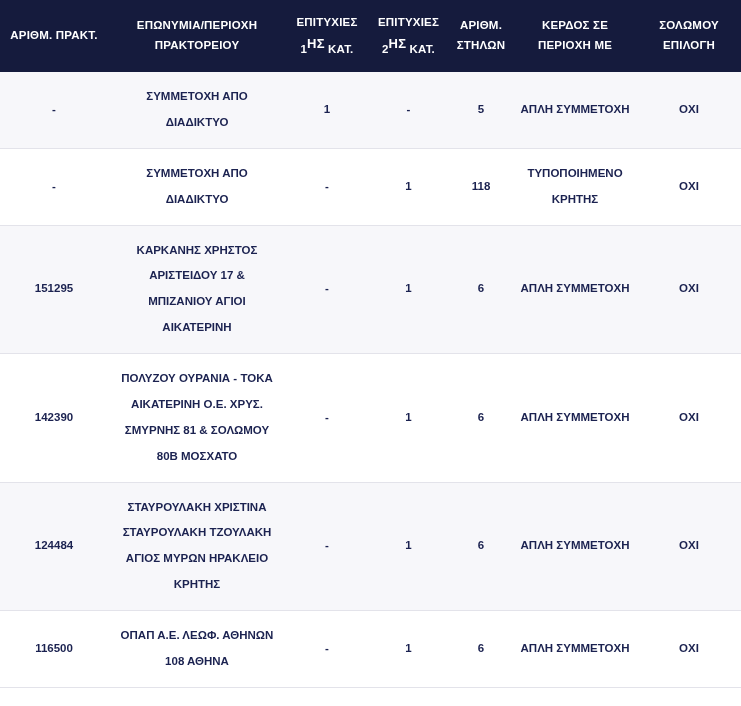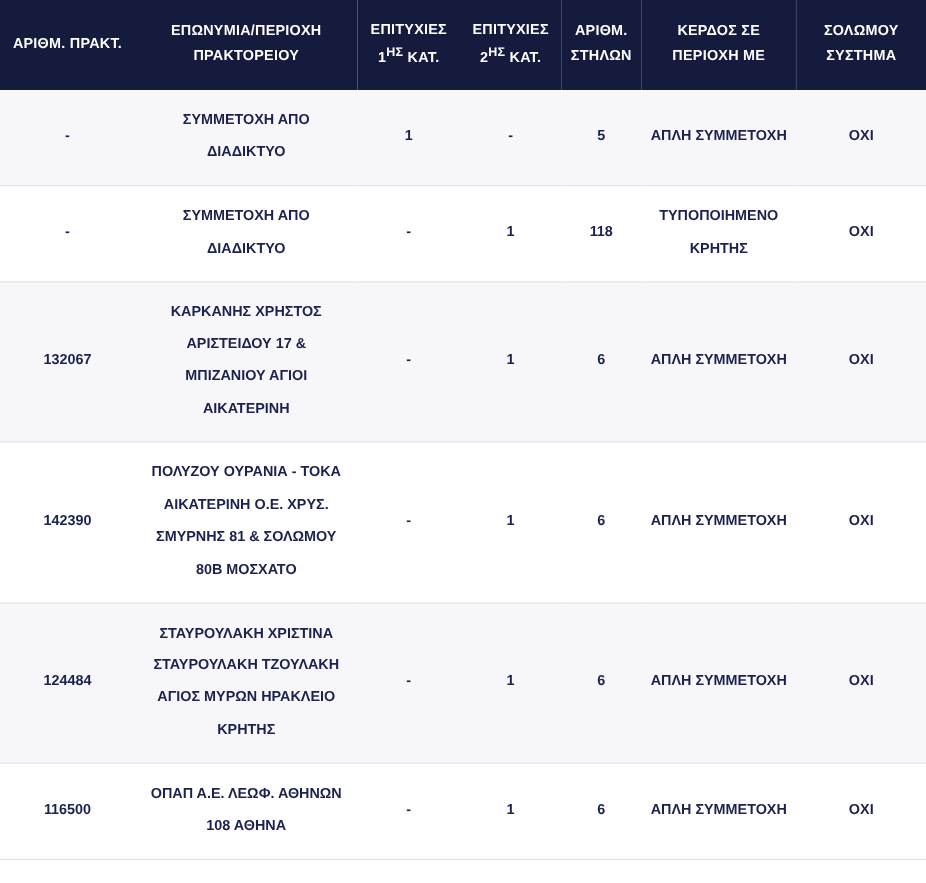--- a/index.html
+++ b/index.html
@@ -26,21 +26,21 @@
     font-weight: bold;
     letter-spacing: 0.2px;
     text-align: center;
     vertical-align: middle;
     padding: 10px 4px;
     line-height: 1.7;
     height: 72px;
     box-sizing: border-box;
   }
   table.results thead th sup {
-    font-size: 10px;
+    font-size: 13px;
     vertical-align: super;
   }
   col.c0 { width: 108px; }
   col.c1 { width: 178px; }
   col.c2 { width: 82px; }
   col.c3 { width: 81px; }
   col.c4 { width: 64px; }
   col.c5 { width: 124px; }
   col.c6 { width: 104px; }
 
@@ -101,21 +101,21 @@
       <th>
         <span>ΑΡΙΘΜ.</span><br>
         <span>ΣΤΗΛΩΝ</span>
       </th>
       <th>
         <span>ΚΕΡΔΟΣ ΣΕ</span><br>
         <span>ΠΕΡΙΟΧΗ ΜΕ</span>
       </th>
       <th>
         <span>ΣΟΛΩΜΟΥ</span><br>
-        <span>ΣΥΣΤΗΜΑ</span>
+        <span>ΕΠΙΛΟΓΗ</span>
       </th>
     </tr>
   </thead>
   <tbody>
 
     <tr class="odd">
       <td>-</td>
       <td class="agency">
         <div class="cell-lines">
           <span>ΣΥΜΜΕΤΟΧΗ ΑΠΟ</span>
@@ -147,21 +147,21 @@
       <td>
         <div class="cell-lines">
           <span>ΤΥΠΟΠΟΙΗΜΕΝΟ</span>
           <span>ΚΡΗΤΗΣ</span>
         </div>
       </td>
       <td>ΟΧΙ</td>
     </tr>
 
     <tr class="odd">
-      <td>132067</td>
+      <td>151295</td>
       <td class="agency">
         <div class="cell-lines">
           <span>ΚΑΡΚΑΝΗΣ ΧΡΗΣΤΟΣ</span>
           <span>ΑΡΙΣΤΕΙΔΟΥ 17 &amp;</span>
           <span>ΜΠΙΖΑΝΙΟΥ  ΑΓΙΟΙ</span>
           <span>ΑΙΚΑΤΕΡΙΝΗ</span>
         </div>
       </td>
       <td>-</td>
       <td>1</td>

